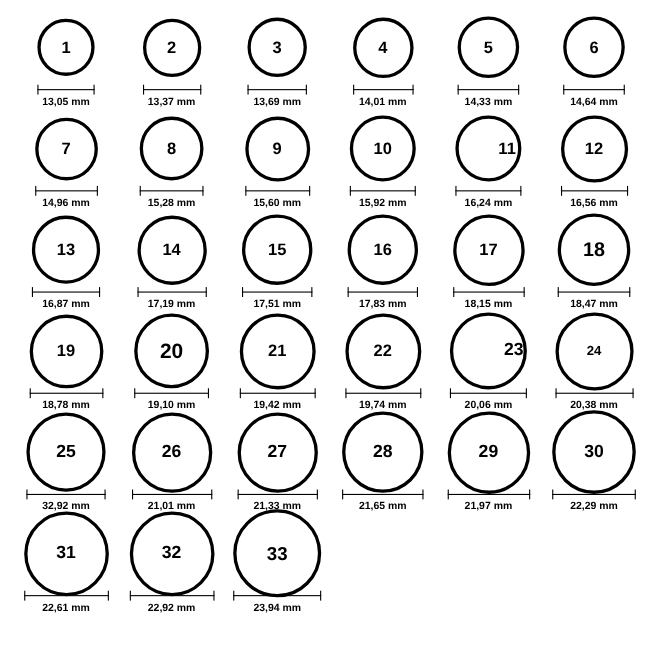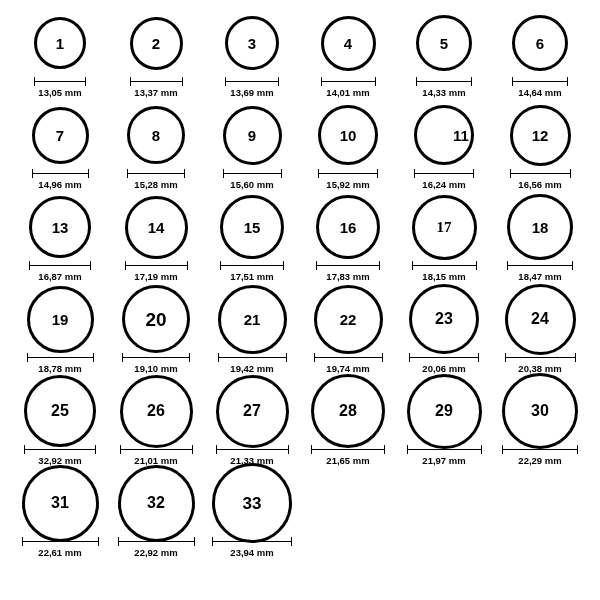--- a/index.html
+++ b/index.html
@@ -305,34 +305,34 @@
         <div class="measure" style="width: 64px;">
           <div class="bar"></div>
           <div class="tick left"></div>
           <div class="tick right"></div>
         </div>
         <div class="mm">17,83 mm</div>
       </div>
       <div class="cell">
         <div class="ring-wrap">
           <div class="ring" style="width: 65px; height: 65px;">
-            <span class="ring-label" style="font-size: 15px; font-family: Liberation Serif, serif;">17</span>
+            <span class="ring-label" style="font-size: 15px;">17</span>
           </div>
         </div>
         <div class="measure" style="width: 65px;">
           <div class="bar"></div>
           <div class="tick left"></div>
           <div class="tick right"></div>
         </div>
         <div class="mm">18,15 mm</div>
       </div>
       <div class="cell">
         <div class="ring-wrap">
           <div class="ring" style="width: 66px; height: 66px;">
-            <span class="ring-label" style="font-size: 15px;">18</span>
+            <span class="ring-label" style="font-size: 18px;">18</span>
           </div>
         </div>
         <div class="measure" style="width: 66px;">
           <div class="bar"></div>
           <div class="tick left"></div>
           <div class="tick right"></div>
         </div>
         <div class="mm">18,47 mm</div>
       </div>
     </div>
@@ -384,35 +384,35 @@
         </div>
         <div class="measure" style="width: 69px;">
           <div class="bar"></div>
           <div class="tick left"></div>
           <div class="tick right"></div>
         </div>
         <div class="mm">19,74 mm</div>
       </div>
       <div class="cell">
         <div class="ring-wrap">
-          <div class="ring" style="width: 70px; height: 70px;">
+          <div class="ring" style="width: 70px; height: 70px; justify-content: flex-end;">
             <span class="ring-label" style="font-size: 16px;">23</span>
           </div>
         </div>
         <div class="measure" style="width: 70px;">
           <div class="bar"></div>
           <div class="tick left"></div>
           <div class="tick right"></div>
         </div>
         <div class="mm">20,06 mm</div>
       </div>
       <div class="cell">
         <div class="ring-wrap">
           <div class="ring" style="width: 71px; height: 71px;">
-            <span class="ring-label" style="font-size: 16px;">24</span>
+            <span class="ring-label" style="font-size: 12px;">24</span>
           </div>
         </div>
         <div class="measure" style="width: 71px;">
           <div class="bar"></div>
           <div class="tick left"></div>
           <div class="tick right"></div>
         </div>
         <div class="mm">20,38 mm</div>
       </div>
     </div>

